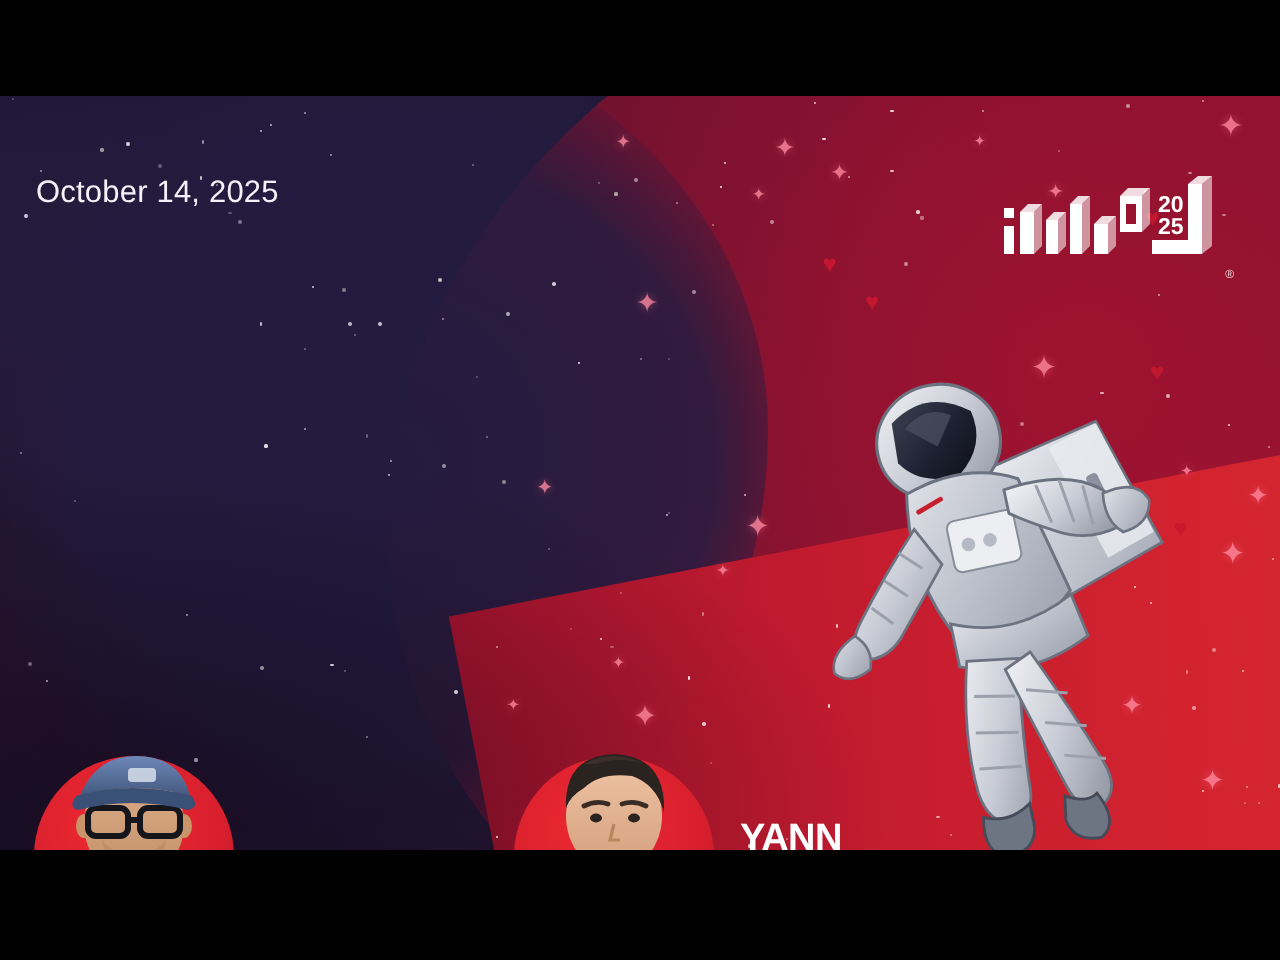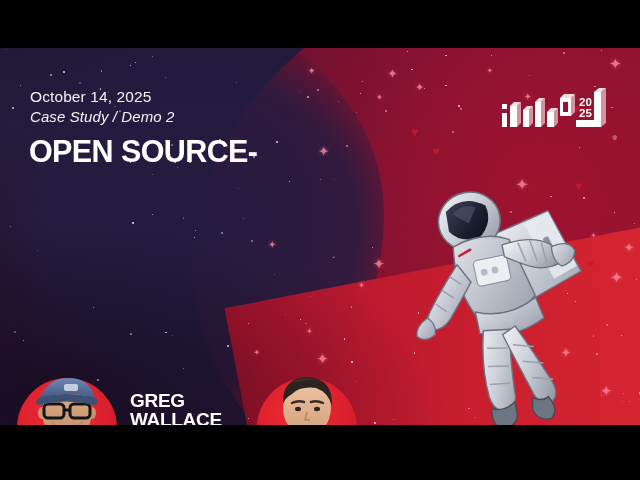--- a/index.html
+++ b/index.html
@@ -84,21 +84,21 @@
     position:absolute;
     color:#ff8aa0;
     font-size:11px;line-height:1;
     opacity:.8;
     text-shadow:0 0 4px rgba(255,120,150,.6);
   }
   .heart{position:absolute;color:#c8182f;font-size:12px;line-height:1;opacity:.9;}
 
   
   .meta{
-    position:absolute;left:30px;top:40px;z-index:20;
+    position:absolute;left:18px;top:40px;z-index:20;
     color:#f4f2f8;
   }
   .meta .date{
     font-size:15.5px;font-weight:400;letter-spacing:.1px;
     line-height:1.22;
   }
   .meta .track{
     font-size:15px;font-weight:400;font-style:italic;
     letter-spacing:.1px;line-height:1.22;margin-top:1px;
   }
@@ -423,25 +423,23 @@
 
           <path d="M120 198 Q134 230 144 258 Q150 274 140 280 Q128 282 124 268 Q114 234 106 204 Z" fill="url(#suitA)" stroke="#6c7280" stroke-width="1.4"></path>
           <path d="M114 216 L134 222 M120 234 L140 240 M126 252 L146 258" stroke="#9ba0ac" stroke-width="1.5"></path>
           <path d="M138 274 Q146 290 136 296 Q122 296 120 284 L122 272 Q132 278 138 274 Z" fill="#6d7482" stroke="#454b58" stroke-width="1.4"></path>
         </g>
       </svg>
     </div>
 
     <div class="meta">
       <div class="date">October 14, 2025</div>
-      <div class="track">Case Study / Demo 2</div>
     </div>
 
     <div class="title">
-      <span>OPEN SOURCE-</span>
     </div>
 
     <div class="logo">
       <svg viewBox="0 0 118 56" xmlns="http://www.w3.org/2000/svg">
         <g fill="#ffffff">
 
           <rect x="4" y="22" width="5" height="5"></rect>
           <rect x="4" y="31" width="5" height="14"></rect>
           <path d="M12 24 h7 v21 h-7 z"></path>
           <path d="M12 24 l4 -4 h7 l-4 4 z" opacity=".85"></path>
@@ -513,24 +511,20 @@
               <path d="M56 48 h6" stroke="#15151c" stroke-width="3"></path>
 
               <path d="M32 36 Q40 16 60 16 Q82 16 87 36 Q60 28 32 36 Z" fill="url(#capA)"></path>
               <path d="M30 36 Q58 28 88 36 Q92 42 86 43 Q58 36 31 43 Q26 42 30 36 Z" fill="#3b5076"></path>
               <rect x="56" y="22" width="14" height="7" rx="2" fill="#cfd8e6" opacity=".9"></rect>
             </g>
           </svg>
         </div>
       </div>
       <div class="spk-text">
-        <div class="spk-name">
-          <span>GREG</span>
-          <span>WALLACE</span>
-        </div>
         <div class="spk-role">Director of Partnerships</div>
         <div class="spk-org">NetActuate</div>
       </div>
     </div>
 
     <div class="spk spk-2">
       <div class="photo-wrap">
         <div class="disc"></div>
         <div class="portrait">
           <svg viewBox="0 0 118 118" xmlns="http://www.w3.org/2000/svg">
@@ -562,20 +556,21 @@
               <ellipse cx="69" cy="47" rx="3" ry="2.2" fill="#2b2320"></ellipse>
 
               <path d="M59 50 l-2 8 h5" stroke="#b8855f" stroke-width="1.6" fill="none"></path>
               <path d="M52 64 q7 3 14 0" stroke="#8c5540" stroke-width="1.8" fill="none" stroke-linecap="round"></path>
             </g>
           </svg>
         </div>
       </div>
       <div class="spk-text">
         <div class="spk-name">
+          <span>YANN</span>
         </div>
         <div class="spk-role">Co-Founder &amp; CEO</div>
         <div class="spk-org">Koyeb</div>
       </div>
     </div>
 
   </div>
 </div>
 
 </body></html>

